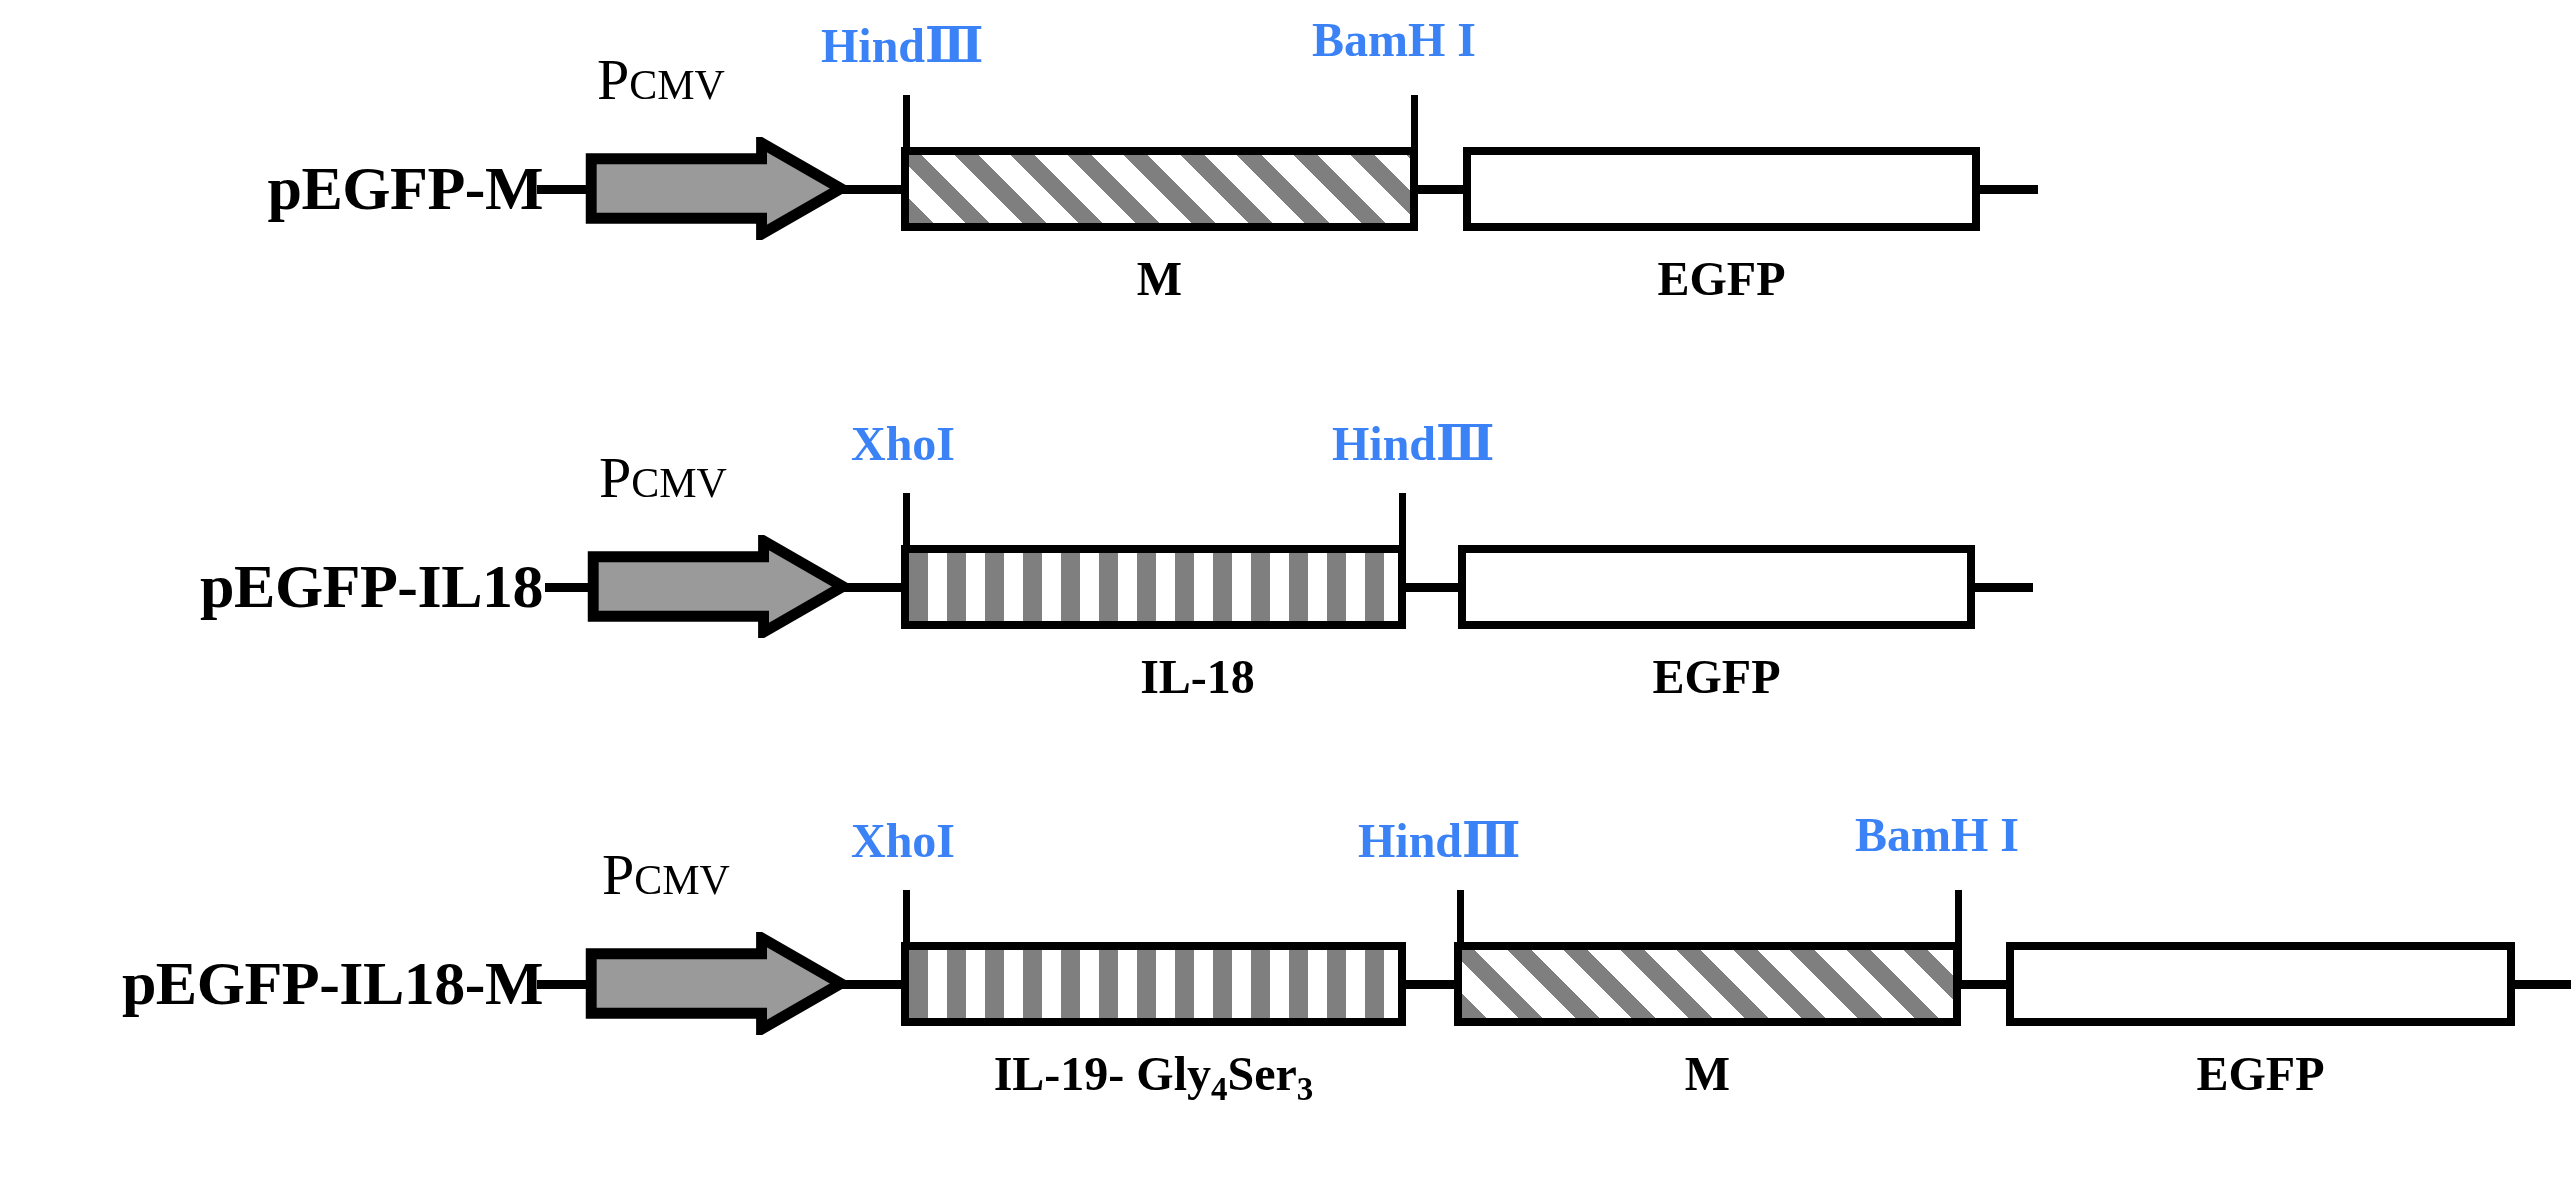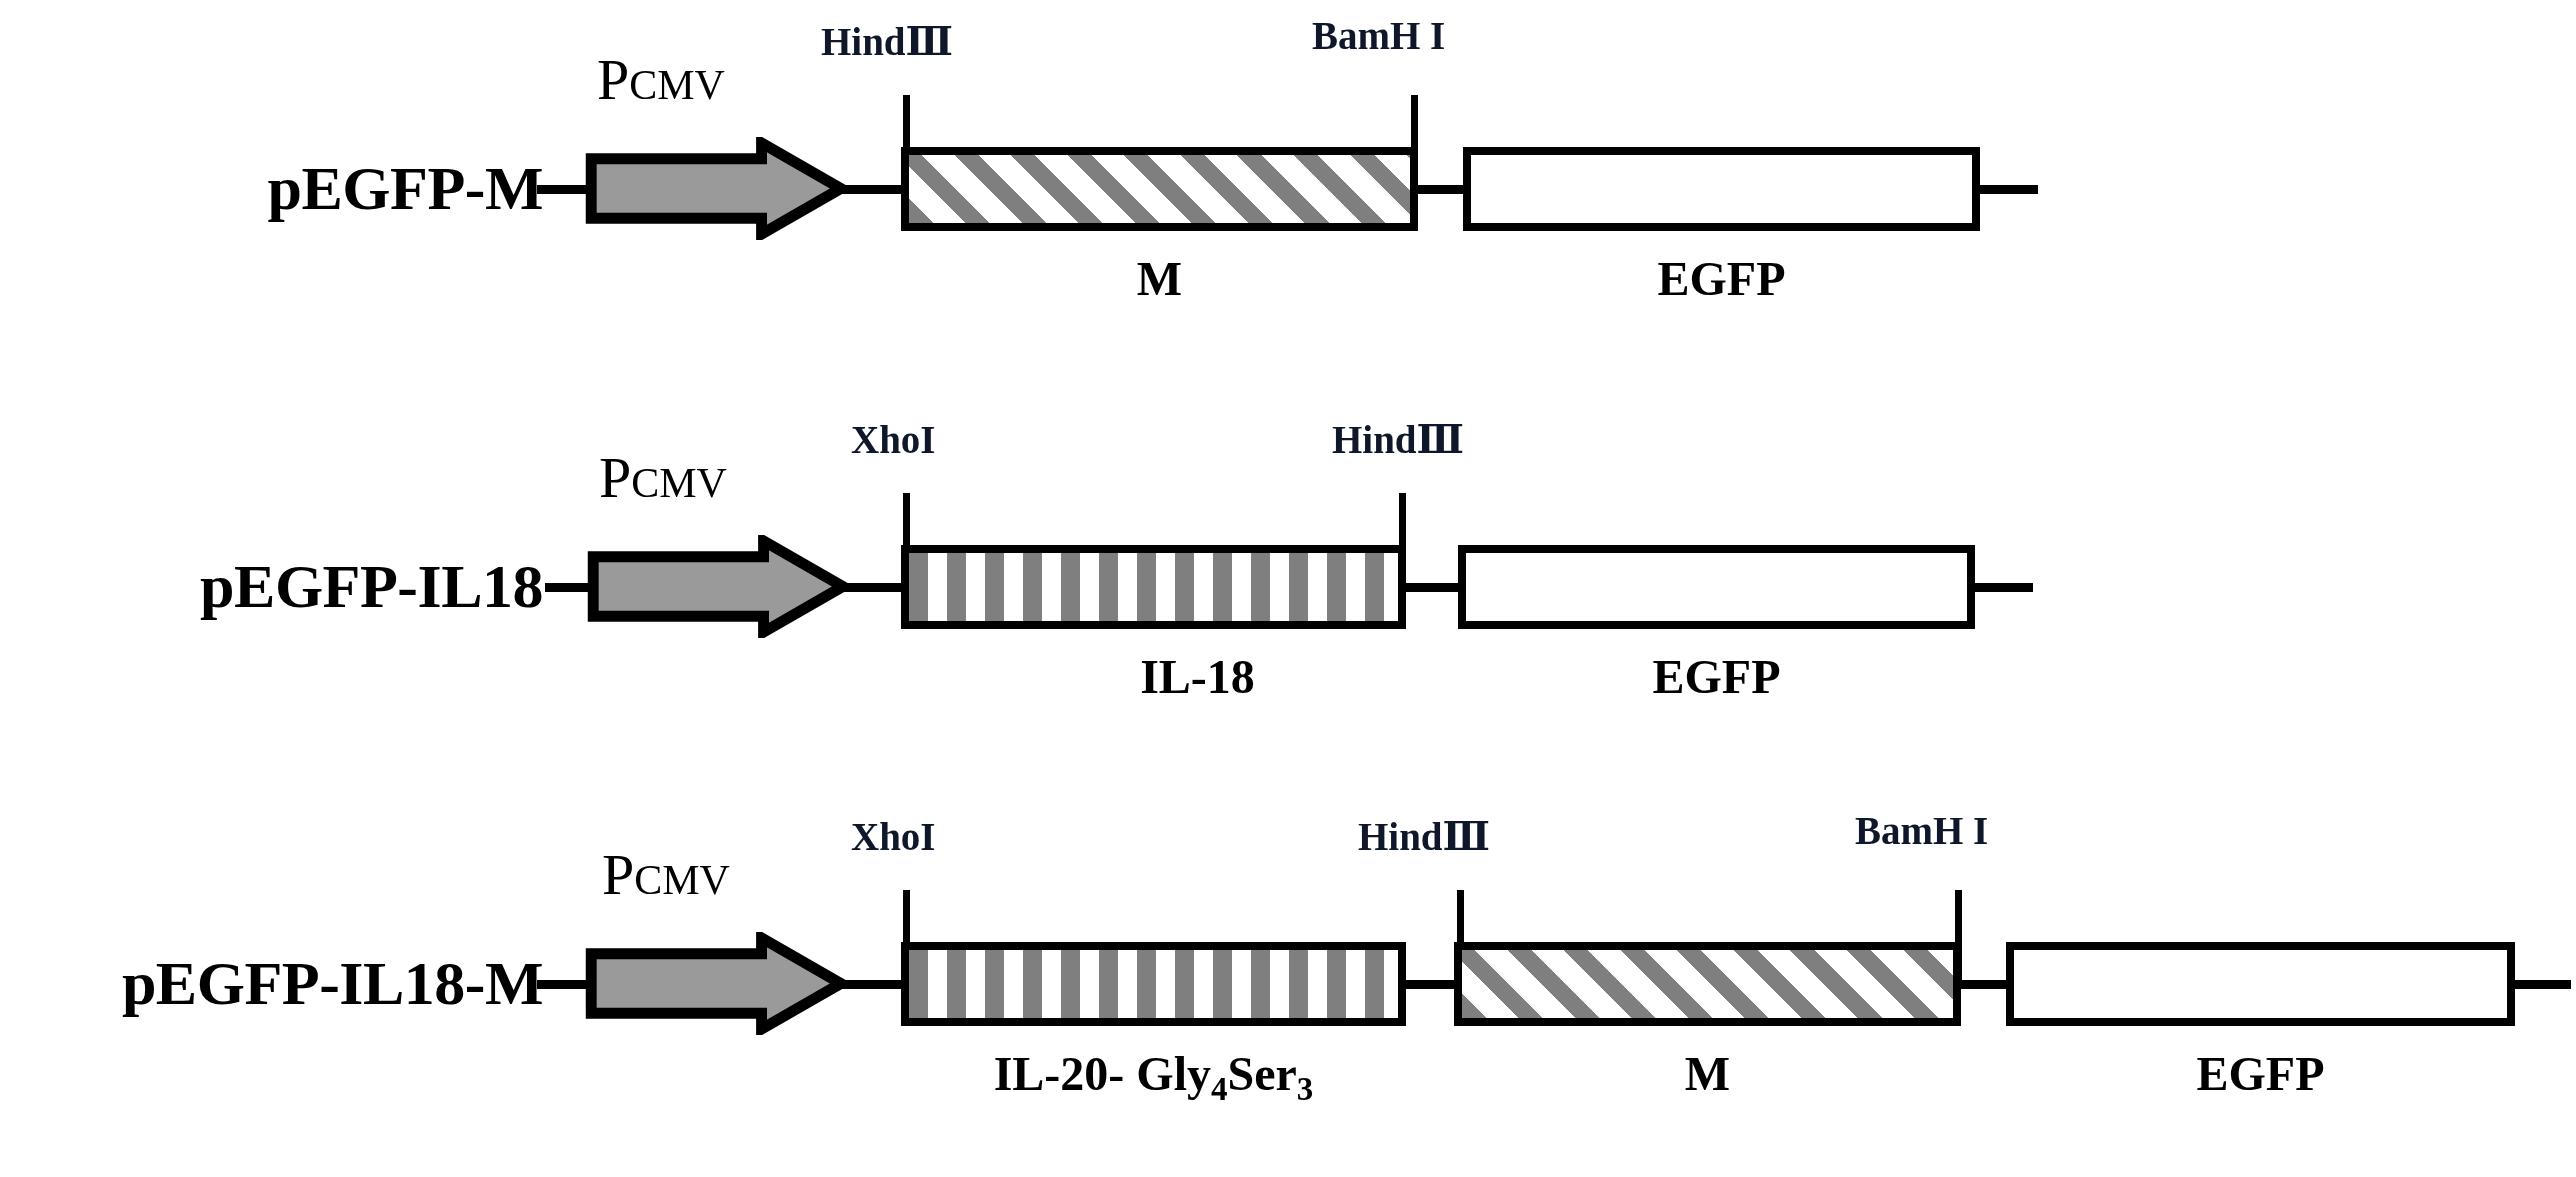--- a/index.html
+++ b/index.html
@@ -84,24 +84,24 @@
     white-space:nowrap;
     text-align:center;
     color:#000;
   }
   .gene-label sub{font-size:33px;vertical-align:baseline;position:relative;top:10px;}
 
   
   .site-tick{position:absolute;width:7px;background:#000;}
   .site-label{
     position:absolute;
-    font-size:39px;
+    font-size:48px;
     font-weight:bold;
     white-space:nowrap;
-    color:#0f172a;
+    color:#3b82f6;
     line-height:1;
     text-align:right;
   }
 </style>
 </head>
 <body>
 
 <div class="diagram">
 
   <div class="row row1">
@@ -196,21 +196,21 @@
       <span>P</span><span class="sm">CMV</span>
     </div>
 
     <div class="line" style="left:841px;width:64px;"></div>
 
     <div class="site-tick" style="left:903px;top:95px;height:95px;"></div>
     <div class="site-label" style="left:851px;top:22px;">XhoI</div>
 
     <div class="gene-box hatch-vert" style="left:901px;width:505px;"></div>
     <div class="gene-label" style="left:881px;width:545px;">
-      <span>IL-20- Gly</span><sub>4</sub><span>Ser</span><sub>3</sub>
+      <span>IL-19- Gly</span><sub>4</sub><span>Ser</span><sub>3</sub>
     </div>
 
     <div class="site-tick" style="left:1457px;top:95px;height:95px;"></div>
     <div class="site-label" style="left:1358px;top:22px;">HindⅢ</div>
 
     <div class="line" style="left:1402px;width:58px;"></div>
 
     <div class="gene-box hatch-diag" style="left:1454px;width:507px;"></div>
     <div class="gene-label" style="left:1454px;width:507px;">M</div>
 

